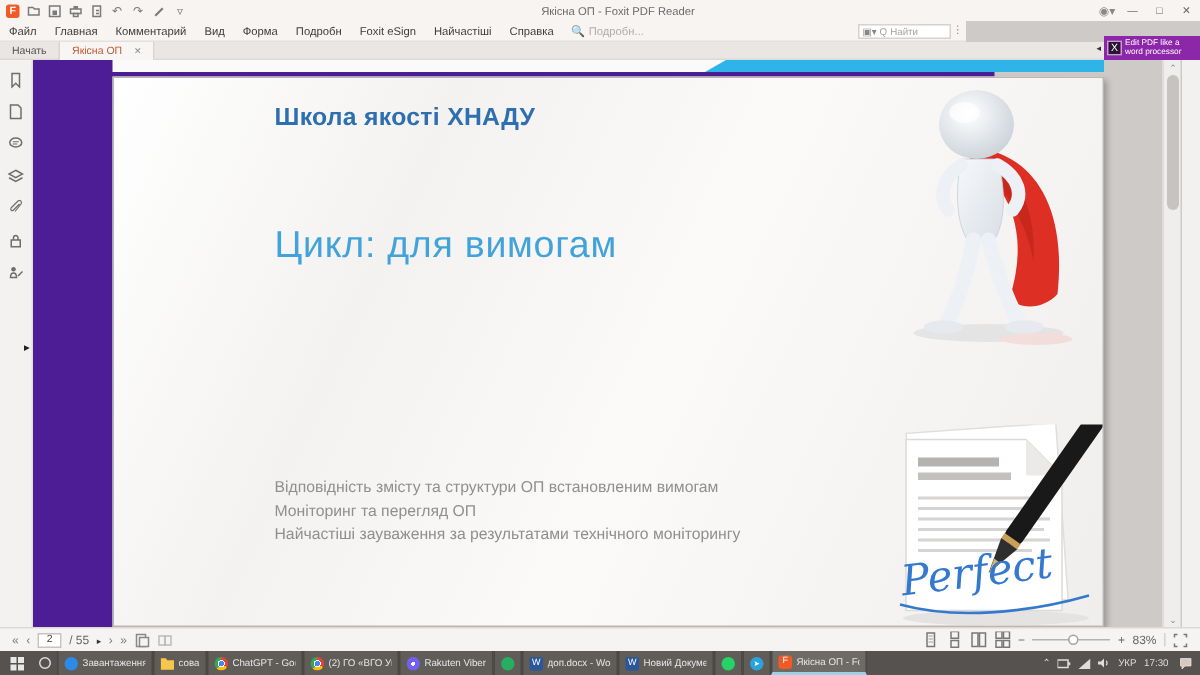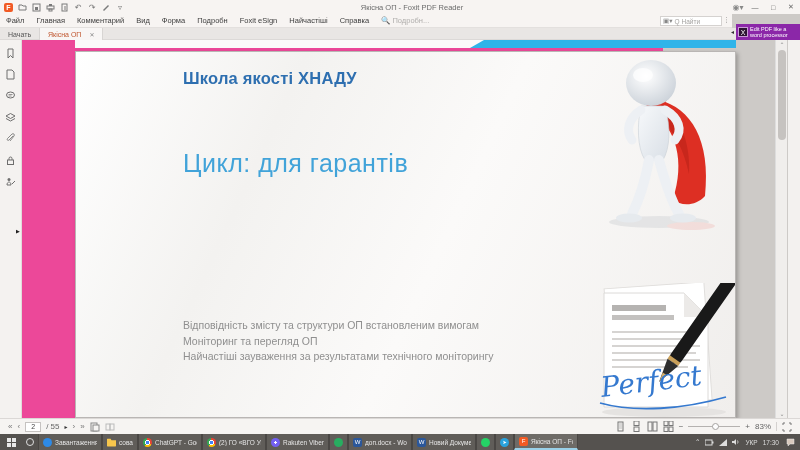--- a/index.html
+++ b/index.html
@@ -15,21 +15,21 @@
   .foxit-logo{width:9px;height:9px;border-radius:2px;background:#f15a24;color:#fff;
               font-size:7px;font-weight:bold;display:flex;align-items:center;justify-content:center;}
   .qa-ico{width:10px;height:10px;display:flex;align-items:center;justify-content:center;color:#7a7a7a;font-size:8px;}
   .qa-ico svg{display:block;}
   .win-title{position:absolute;left:0;right:0;text-align:center;color:#6b6b6b;font-size:7.5px;pointer-events:none;padding-left:24px;}
   .win-ctrls{margin-left:auto;display:flex;align-items:center;height:14px;}
   .win-btn{width:18px;height:14px;display:flex;align-items:center;justify-content:center;color:#666;font-size:7px;}
   .acct{width:16px;display:flex;align-items:center;justify-content:center;color:#888;font-size:8px;}
 
   
-  .menubar{position:absolute;left:0;top:14px;width:732px;height:14px;background:#f7f4f2;
+  .menubar{position:absolute;left:0;top:14px;width:644px;height:14px;background:#f7f4f2;
            border-bottom:1px solid #e3e0de;display:flex;align-items:center;font-size:7.5px;color:#3d3d3d;}
   .menu-item{padding:0 6px;white-space:nowrap;}
   .tellme{color:#b0aeac;display:flex;align-items:center;gap:2px;padding-left:6px;}
   .findbox{position:absolute;right:10px;top:2px;width:62px;height:10px;background:#fff;border:1px solid #d5d2d0;
            display:flex;align-items:center;font-size:6.5px;color:#a5a3a1;gap:2px;padding:0 2px;}
   .menubar .dots{position:absolute;right:2px;top:2px;color:#888;font-size:7px;}
 
   
   .promo{position:absolute;right:0;top:24px;width:64px;height:16px;background:#8b27a8;color:#fff;
          display:flex;align-items:center;gap:2px;padding:1px 2px;z-index:40;}
@@ -39,21 +39,21 @@
   .promo-arrow{position:absolute;right:66px;top:28px;color:#333;font-size:6px;z-index:40;}
 
   
   .tabbar{position:absolute;left:0;top:28px;width:800px;height:12px;background:#e9e6e4;
           border-bottom:1px solid #dcd9d7;display:flex;font-size:7px;color:#555;}
   .tab{height:12px;display:flex;align-items:center;padding:0 8px;border-right:1px solid #d8d5d3;}
   .tab.active{background:#f8f6f5;color:#c0562f;}
   .tab .close{margin-left:8px;color:#888;font-size:6px;}
 
   
-  .docarea{position:absolute;left:22px;top:40px;width:641px;height:378px;background:#ec4899;}
+  .docarea{position:absolute;left:22px;top:40px;width:641px;height:378px;background:#4c1d95;}
   .sidebar{position:absolute;left:0;top:40px;width:22px;height:378px;background:#f4f2f0;border-right:1px solid #e0ddda;}
   .sb-ico{position:absolute;left:5px;width:12px;height:12px;color:#6e6e6e;}
   .sb-ico svg{display:block;}
   .sb-handle{position:absolute;left:16px;top:188px;color:#222;font-size:5px;}
 
   .page1{position:absolute;left:53px;top:0;width:661px;height:8px;background:#fbfafa;overflow:hidden;}
   .page1-band{position:absolute;left:395px;top:0;right:0;height:8px;background:#2fb4e9;
               clip-path:polygon(14px 0,100% 0,100% 100%,0 100%);}
   .page2{position:absolute;left:53px;top:11px;width:661px;height:367px;background:#fcfbfa;
          border:1px solid #b9b6b4;box-shadow:2px 2px 4px rgba(0,0,0,.25);
@@ -249,21 +249,21 @@
 
   <div class="docarea">
     <div class="doc-right-strip"></div>
 
     <div class="page1">
       <div class="page1-band"></div>
     </div>
 
     <div class="page2">
       <div class="sl-title">Школа якості ХНАДУ</div>
-      <div class="sl-h1">Цикл: для гарантів</div>
+      <div class="sl-h1">Цикл: для вимогам</div>
       <div class="sl-bullets">
         <div>Відповідність змісту та структури ОП встановленим вимогам</div>
         <div>Моніторинг та перегляд ОП</div>
         <div>Найчастіші зауваження за результатами технічного моніторингу</div>
       </div>
 
       <svg class="hero" width="132" height="178" viewBox="0 0 132 178">
         <defs>
           <radialGradient id="gHead" cx="40%" cy="35%" r="75%">
             <stop offset="0%" stop-color="#ffffff"></stop>

